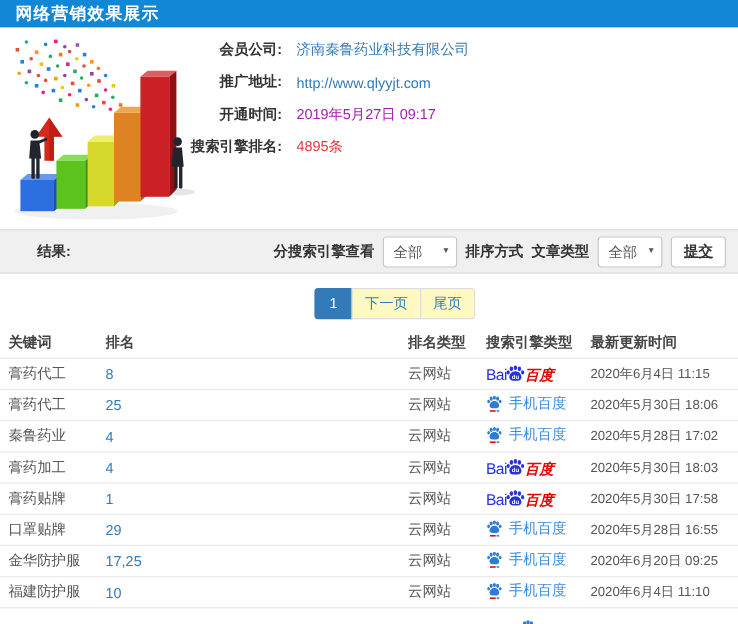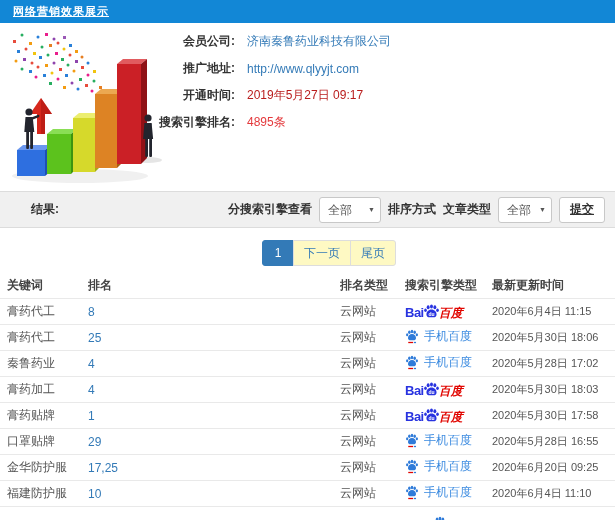--- a/index.html
+++ b/index.html
@@ -2,28 +2,28 @@
 <html><head>
 <meta charset="utf-8">
 <style>
   html,body{margin:0;padding:0;background:#fff;}
   .app{
     position:relative;width:615px;height:520px;overflow:hidden;background:#fff;
     font-family:"Liberation Sans","DejaVu Sans",sans-serif;font-size:12px;color:#555;
   }
   
   .titlebar{position:absolute;top:0;left:0;width:615px;height:23px;background:#1287d6;}
-  .titlebar span{display:inline-block;margin-left:13px;line-height:23px;color:#fff;font-size:11px;font-weight:bold;letter-spacing:1px;text-decoration:underline;}
+  .titlebar span{display:inline-block;margin-left:13px;line-height:23px;color:#fff;font-size:14px;font-weight:bold;letter-spacing:1px;}
   
   .info-section{position:absolute;top:23px;left:0;width:615px;height:168px;background:#fff;}
   .chart-art{position:absolute;left:5px;top:5px;width:170px;height:158px;}
   .info-fields{position:absolute;left:150px;top:5px;}
   .info-row{display:flex;align-items:center;height:27px;}
   .info-row .lbl{width:85px;text-align:right;font-weight:bold;color:#333;}
-  .info-row .val{margin-left:12px;color:#b91c1c;}
+  .info-row .val{margin-left:12px;color:#a21caf;}
   .info-row .val.link{color:#337ab7;cursor:pointer;text-decoration:none;}
   .info-row .val.hot{color:#e4393c;}
   
   .filter-bar{position:absolute;top:191px;left:0;width:615px;height:37px;background:#f0f0f0;
     border-top:1px solid #dcdcdc;border-bottom:1px solid #dcdcdc;box-sizing:border-box;
     display:flex;align-items:center;padding-left:18px;}
   .filter-bar .result-label{margin-left:13px;font-weight:bold;color:#333;}
   .filter-controls{margin-left:auto;margin-right:10px;display:flex;align-items:center;gap:7px;}
   .filter-controls .flabel{font-weight:bold;color:#333;white-space:nowrap;}
   .fselect{position:relative;height:26px;line-height:24px;background:#fff;border:1px solid #c8c8c8;
@@ -46,21 +46,21 @@
   .trow{display:grid;grid-template-columns:81px 252px 65px 87px 1fr;align-items:center;
     padding-left:7px;height:26px;box-sizing:border-box;}
   .thead{font-weight:bold;color:#444;}
   .tbody .trow{border-top:1px solid #e9e9e9;}
   .cell{overflow:hidden;white-space:nowrap;}
   .cell.rank a{color:#337ab7;text-decoration:none;cursor:pointer;}
   .cell.time{color:#555;font-size:11px;}
   .partial-row{position:relative;height:14px;border-top:1px solid #e9e9e9;}
   
   .logo-baidu{display:inline-flex;align-items:flex-end;line-height:1;cursor:pointer;}
-  .logo-baidu .bai{color:#2833e0;font-weight:bold;font-size:13px;letter-spacing:-.5px;}
+  .logo-baidu .bai{color:#2833e0;font-weight:normal;font-size:13px;letter-spacing:-.5px;}
   .logo-baidu .paw{position:relative;width:17px;height:16px;margin:0 0 -1px -1px;}
   .logo-baidu .cn{color:#e10601;font-weight:bold;font-size:12px;margin-left:-1px;font-style:italic;}
   .logo-mobile{display:inline-flex;align-items:center;cursor:pointer;}
   .logo-mobile .micon{width:14px;height:15px;margin-right:5px;}
   .logo-mobile .mtext{color:#3c8be0;font-size:12px;}
 </style>
 </head>
 <body>
 
 <div class="app">

